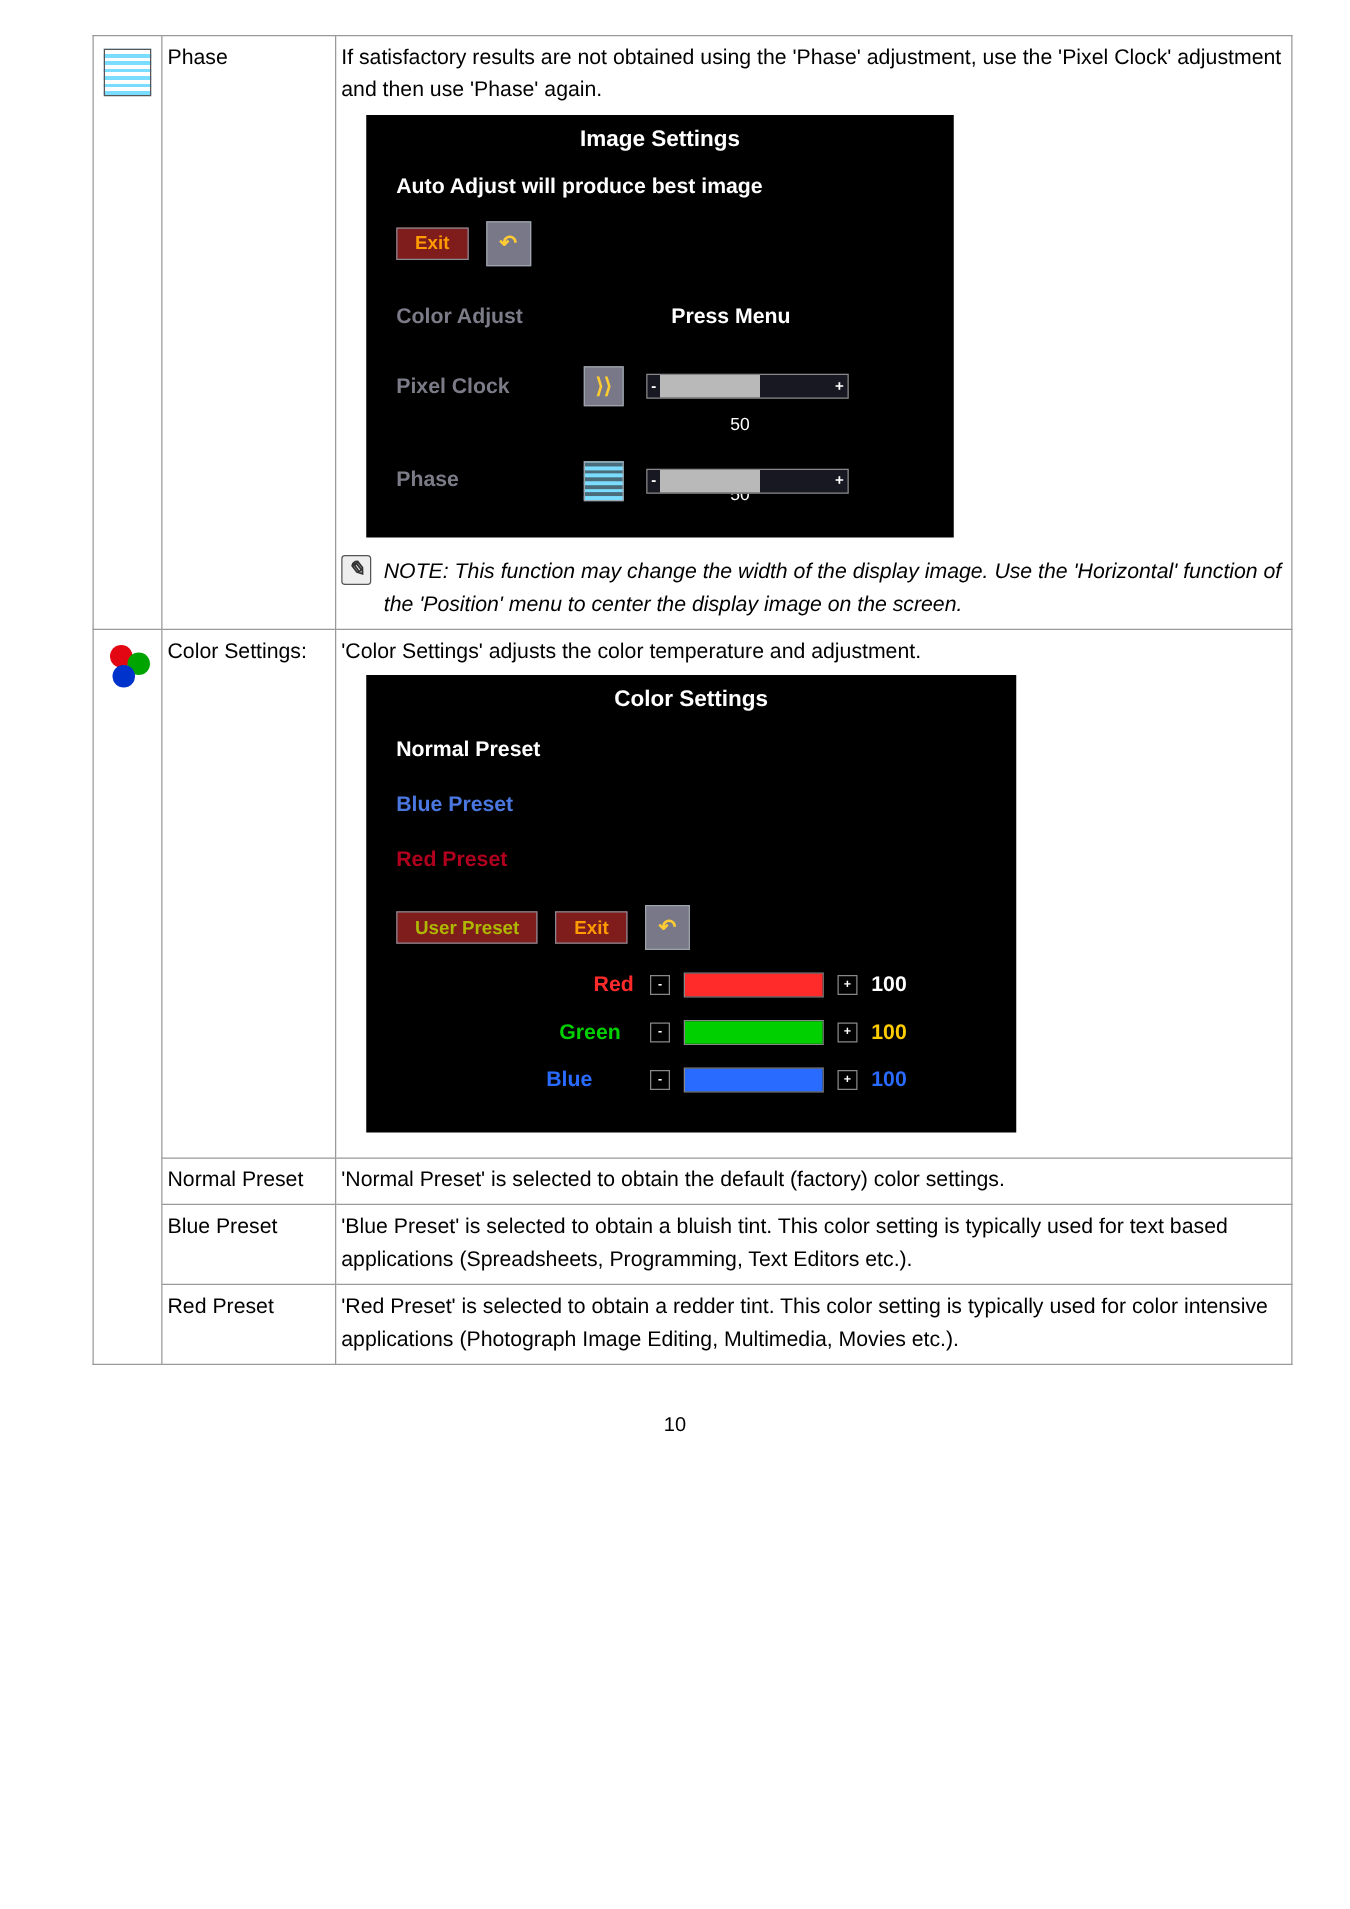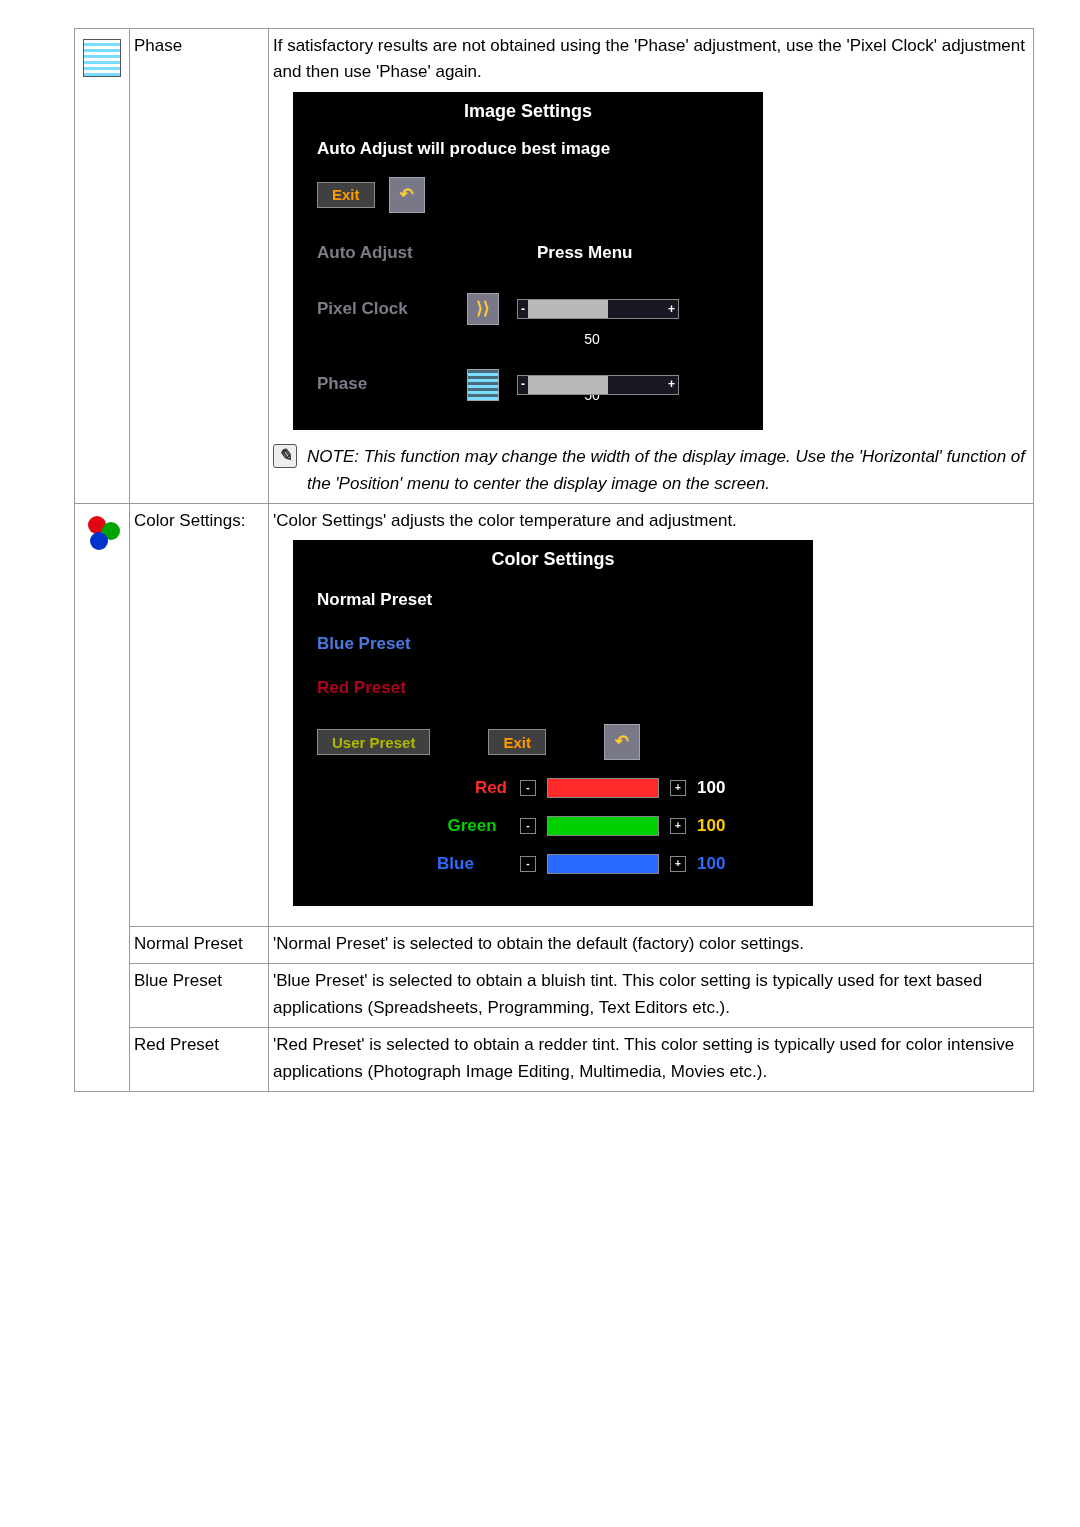--- a/index.html
+++ b/index.html
@@ -63,21 +63,21 @@
     font-size:18px;
     padding:6px 0;
   }
   .osd-body { padding: 6px 24px 4px 24px; }
   .osd-line { font-weight:bold; font-size:17px; color:#fff; line-height:1.25; margin-bottom:18px;}
   .osd-row { display:flex; align-items:center; margin-bottom:26px; min-height:28px;}
   .osd-row .lbl { width:150px; font-weight:bold;}
   .muted { color:#7c7c88; }
   .osd-btn {
     display:inline-flex; align-items:center; justify-content:center;
-    background:#404040; color:#c9c9c9; font-weight:bold;
+    background:#7f1d1d; color:#c9c9c9; font-weight:bold;
     font-size:15px; height:24px; padding:0 14px; margin-right:14px;
     border:1px solid #8a8a96;
   }
   .osd-btn.accent-txt{ color:#ff9a00; }
   .osd-sq {
     display:inline-flex; align-items:center; justify-content:center;
     width:30px;height:30px;background:#787888;border:1px solid #9ca5ab;color:#ffcc33;font-weight:bold;
   }
   .osd-sq.big{width:34px;height:34px;}
   .slider {
@@ -128,21 +128,21 @@
 
         <div class="osd">
           <div class="osd-title">Image Settings</div>
           <div class="osd-body">
             <div class="osd-line">Auto Adjust will produce best image</div>
             <div class="osd-row">
               <span class="osd-btn accent-txt">Exit</span>
               <span class="osd-sq big">↶</span>
             </div>
             <div class="osd-row">
-              <span class="lbl muted">Auto Adjust</span>
+              <span class="lbl muted">Color Adjust</span>
               <span style="width:70px"></span>
               <span style="font-weight:bold">Press Menu</span>
             </div>
             <div class="osd-row">
               <span class="lbl muted">Pixel Clock</span>
               <span class="osd-sq">⟩⟩</span>
               <span style="width:10px"></span>
               <span class="slider">
                 <span class="minus">-</span>
                     <span class="fill-half"></span>
@@ -188,21 +188,21 @@
           <div class="osd-body">
             <div class="osd-row" style="margin-bottom:16px;">
               <span class="lbl" style="width:auto">Normal Preset</span>
             </div>
             <div class="osd-row" style="margin-bottom:16px;">
               <span class="lbl clr-blue" style="width:auto">Blue Preset</span>
             </div>
             <div class="osd-row" style="margin-bottom:22px;">
               <span class="lbl clr-red" style="width:auto">Red Preset</span>
             </div>
-            <div class="osd-row" style="margin-bottom:14px;gap:44px;">
+            <div class="osd-row" style="margin-bottom:14px;">
               <span class="osd-btn" style="color:#aeb800">User Preset</span>
               <span class="osd-btn accent-txt">Exit</span>
               <span class="osd-sq big">↶</span>
             </div>
 
             <div class="osd-row" style="margin-bottom:10px;">
               <span style="width:120px"></span>
               <span class="c-red" style="width:70px;text-align:right;padding-right:10px">Red</span>
               <span class="plusbox">-</span>
               <span class="slider" style="width:110px">
@@ -244,13 +244,14 @@
       <td class="label-col">Blue Preset</td>
       <td>'Blue Preset' is selected to obtain a bluish tint. This color setting is typically used for text based applications (Spreadsheets, Programming, Text Editors etc.).</td>
     </tr>
     <tr>
       <td class="label-col">Red Preset</td>
       <td>'Red Preset' is selected to obtain a redder tint. This color setting is typically used for color intensive applications (Photograph Image Editing, Multimedia, Movies etc.).</td>
     </tr>
   </tbody>
     </table>
 
+  <div class="page-num">10</div>
 </div>
 
 </body></html>

